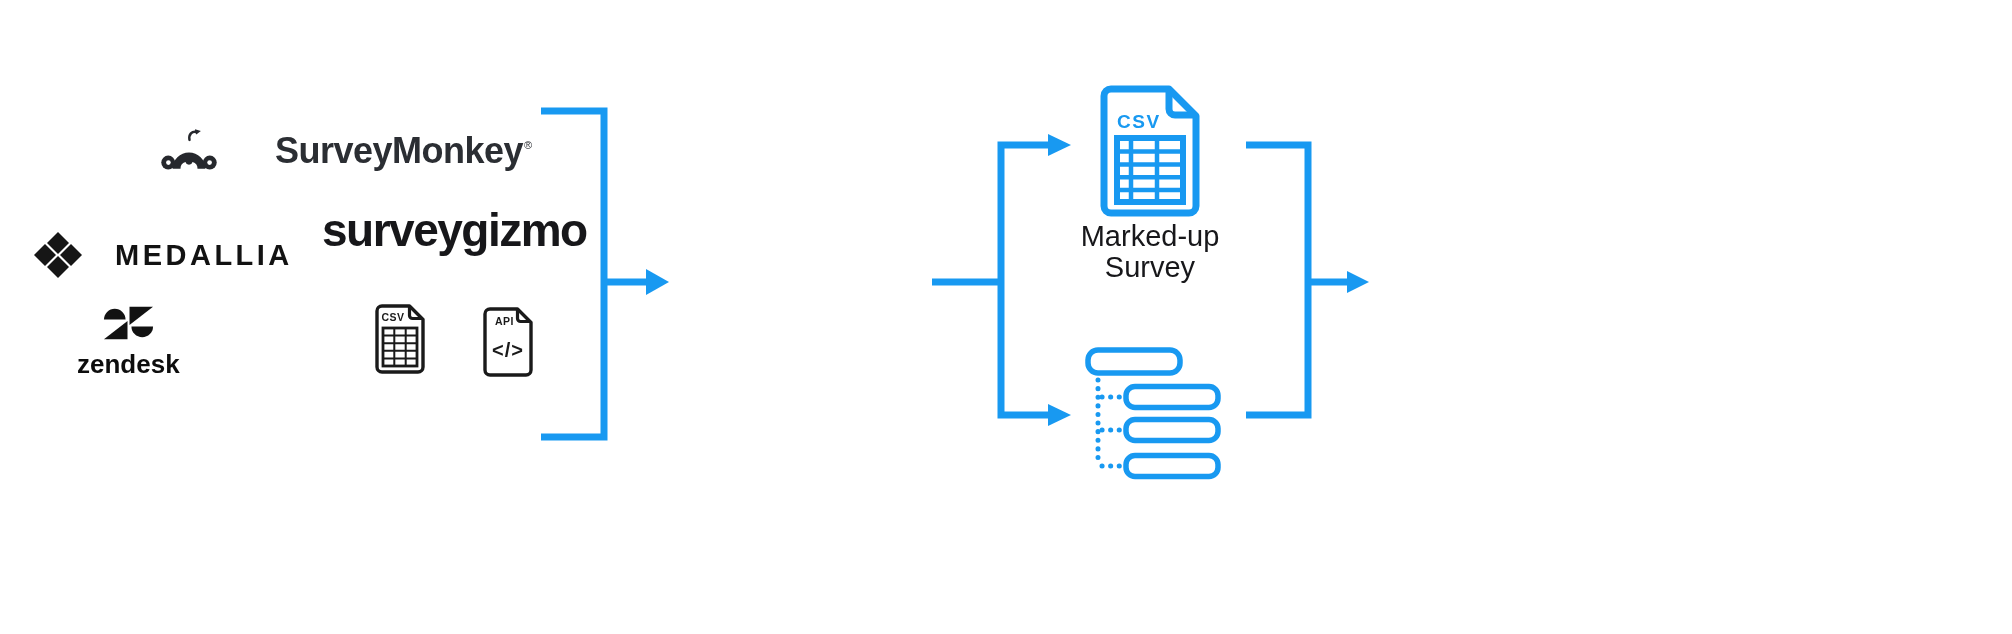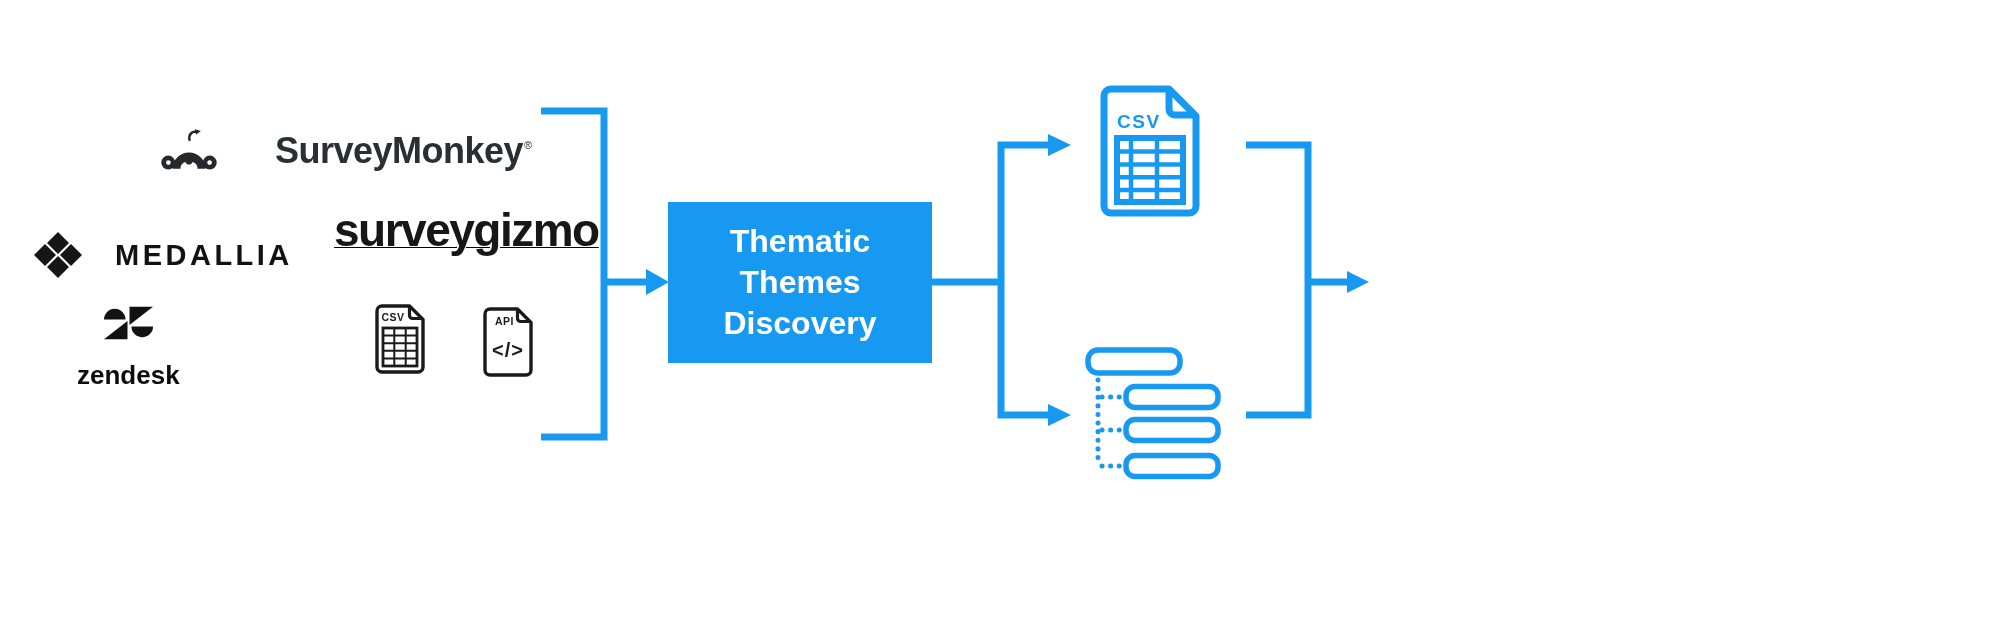--- a/index.html
+++ b/index.html
@@ -10,24 +10,24 @@
     overflow:hidden;
     font-family:"Liberation Sans","DejaVu Sans",sans-serif;
   }
   .abs{position:absolute;}
   
   .sm-logo{left:160px;top:127px;display:flex;align-items:center;gap:9px;}
   .sm-text{font-size:36px;font-weight:600;color:#2b2e33;letter-spacing:-0.5px;white-space:nowrap;margin-left:48px;}
   .sm-tm{font-size:11px;font-weight:400;color:#2b2e33;vertical-align:14px;margin-left:1px;}
   .md-logo{left:33px;top:231px;display:flex;align-items:center;gap:32px;}
   .md-text{font-size:29px;font-weight:800;color:#121212;letter-spacing:3.5px;white-space:nowrap;}
-  .sg-logo{left:334px;top:203px;text-decoration:underline;}
+  .sg-logo{left:322px;top:203px;}
   .sg-text{font-size:46px;font-weight:600;color:#17171a;letter-spacing:-1.5px;white-space:nowrap;}
   .zd-logo{left:77px;top:304px;width:102px;text-align:center;}
-  .zd-text{font-size:26px;font-weight:600;color:#0d0d0d;margin-top:14px;}
+  .zd-text{font-size:26px;font-weight:600;color:#0d0d0d;margin-top:3px;}
   .sf-logo{left:227px;top:305px;}
   .doc-csv{left:373px;top:303px;}
   .doc-api{left:481px;top:306px;}
   
   .process-box{
     left:668px;top:202px;width:264px;height:161px;
     display:flex;align-items:center;justify-content:center;text-align:center;
     color:#ffffff;font-size:32px;font-weight:700;line-height:41px;
     padding:0;box-sizing:border-box;
   }
@@ -124,37 +124,37 @@
 
   <div class="abs doc-api">
     <svg width="54" height="72" viewBox="0 0 54 72">
       <path d="M4,8 a5,5 0 0 1 5,-5 H36.5 L50,16.5 V64 a5,5 0 0 1 -5,5 H9 a5,5 0 0 1 -5,-5 Z" fill="#ffffff" stroke="#1a1a1a" stroke-width="3.4" stroke-linejoin="round"></path>
       <path d="M36.5,3.5 V12.5 a3,3 0 0 0 3,3 H50" fill="none" stroke="#1a1a1a" stroke-width="3.2"></path>
       <text x="14" y="19" font-size="10.5" font-weight="700" fill="#1a1a1a" letter-spacing="0.5">API</text>
       <text x="27" y="51" text-anchor="middle" font-size="20" font-weight="700" fill="#1a1a1a" letter-spacing="1">&lt;/&gt;</text>
     </svg>
   </div>
 
-  <div class="abs process-box" style="background:#1899F1">
-    <span>Thematic Themes Discovery</span>
-  </div>
 
   <div class="abs csv-out">
     <svg width="106" height="136" viewBox="0 0 106 136">
       <path d="M7,13 a7,7 0 0 1 7,-7 H72 L99,33 V123 a7,7 0 0 1 -7,7 H14 a7,7 0 0 1 -7,-7 Z" fill="#ffffff" stroke="#1899F1" stroke-width="7" stroke-linejoin="round"></path>
       <path d="M72,6 V26 a6,6 0 0 0 6,6 H99" fill="none" stroke="#1899F1" stroke-width="7"></path>
       <text x="20" y="45" font-size="19" font-weight="700" fill="#1899F1" letter-spacing="1.5">CSV</text>
       <g stroke="#1899F1" fill="none">
         <rect x="20" y="55" width="66" height="64" stroke-width="6"></rect>
         <path d="M34,55 V119 M60,55 V119" stroke-width="4.5"></path>
         <path d="M20,68.6 H86 M20,81.4 H86 M20,94.2 H86 M20,107 H86" stroke-width="4.5"></path>
       </g>
     </svg>
   </div>
 
+  <div class="abs label-markedup">
+    <span>Marked-up Survey</span>
+  </div>
 
   <div class="abs themes-icon">
     <svg width="150" height="140" viewBox="0 0 150 140">
       <g stroke="#1899F1" fill="#ffffff" stroke-width="5.5">
         <rect x="8" y="8" width="92" height="23" rx="10"></rect>
         <rect x="46" y="44.5" width="92" height="21" rx="9"></rect>
         <rect x="46" y="77.5" width="92" height="21" rx="9"></rect>
         <rect x="46" y="113.5" width="92" height="21" rx="9"></rect>
       </g>
       <g stroke="#1899F1" stroke-width="5" stroke-linecap="round" stroke-dasharray="0.1 8.5" fill="none">

